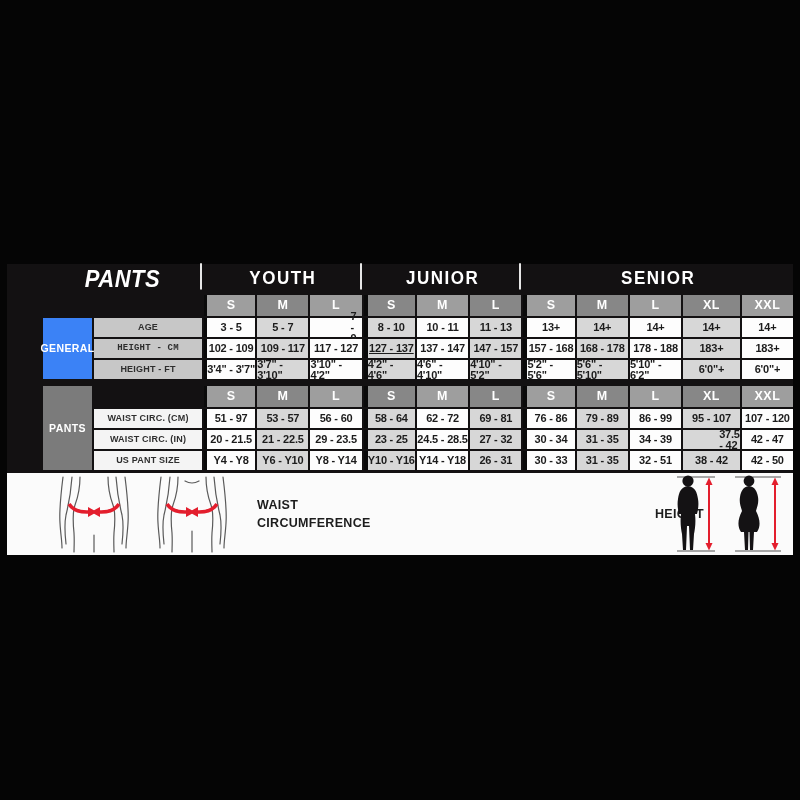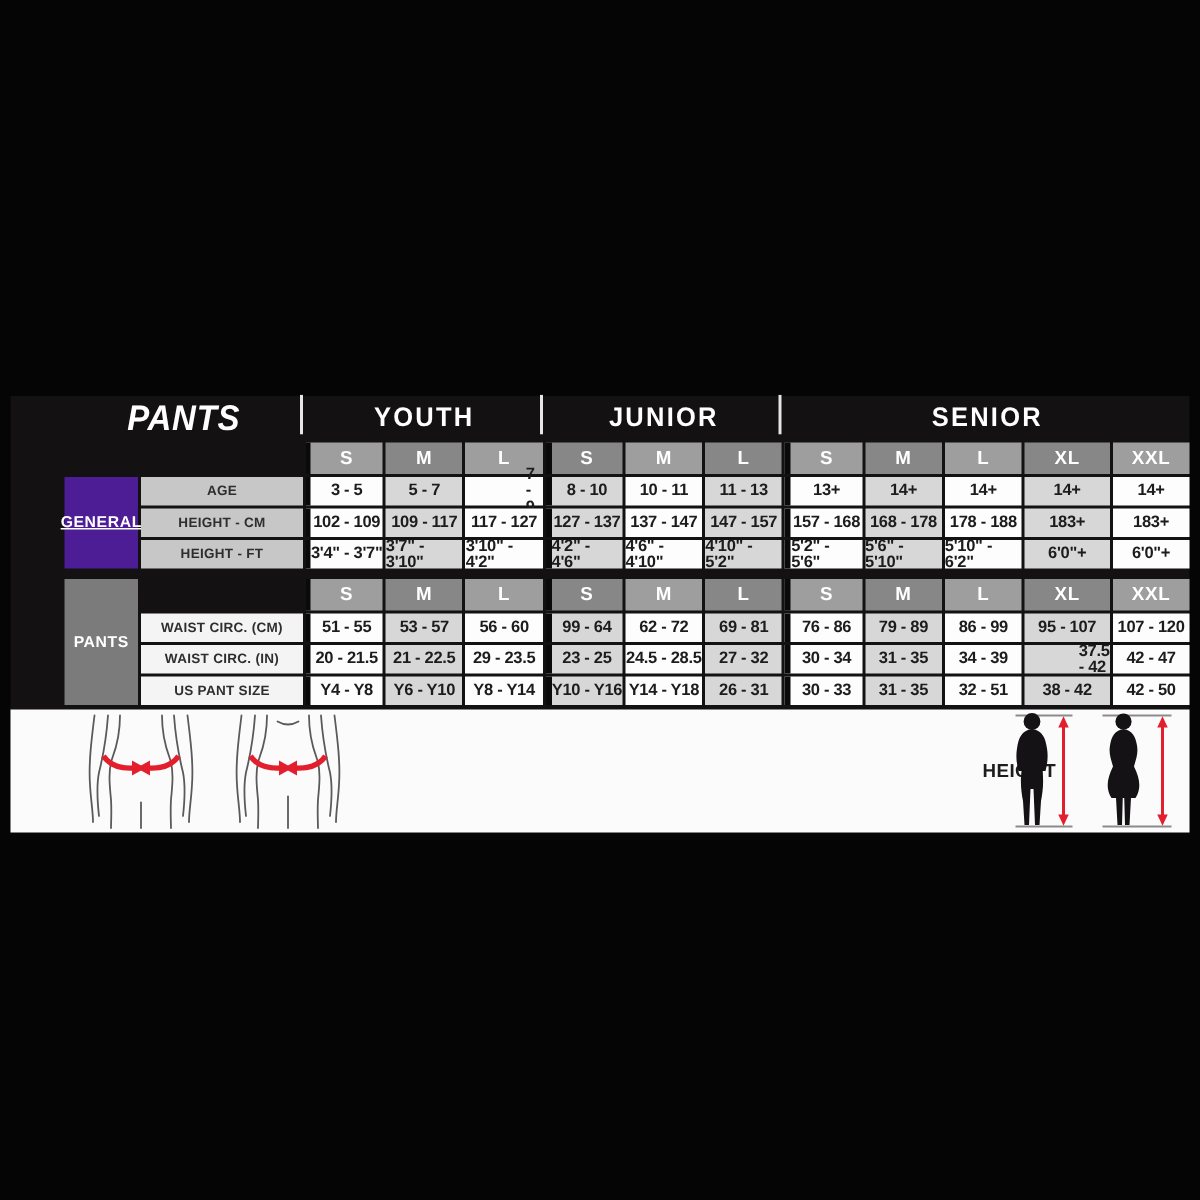--- a/index.html
+++ b/index.html
@@ -23,21 +23,21 @@
   .group-label::before{content:"";position:absolute;left:-4px;top:0;bottom:4px;width:2px;background:#e6e6e6;}
   .c-size{color:#fff;font-size:12.5px;letter-spacing:.5px;}
   .c-size.light{background:#9e9e9e;} .c-size.dark{background:#878787;}
   .c-data{color:#1c1c1c;font-size:11px;letter-spacing:-0.2px;}
   .c-data.odd{background:#fdfdfd;} .c-data.even{background:#d7d7d7;}
   .gs{border-left:4px solid #0a0a0a;}
   .firstcol{border-left:3px solid #0a0a0a;}
   .rl{font-size:9px;letter-spacing:.2px;color:#2e2e2e;}
   .rl-gray{background:#c7c7c7;} .rl-white{background:#f4f4f4;}
   .side{color:#fff;font-size:10.5px;letter-spacing:.4px;}
-  .side-general{background:#4c1d95;text-decoration:underline;} .side-pants{background:#7b7b7b;}
+  .side-general{background:#3b82f6;} .side-pants{background:#7b7b7b;}
   .legend-band{position:relative;height:82px;background:#fbfbfb;margin-top:3px;}
   .waist-svg{position:absolute;left:42px;top:2px;}
   .waist-label{position:absolute;left:250px;top:23px;color:#1d1d1d;font-weight:800;
     font-size:12.5px;letter-spacing:.3px;line-height:1.45;}
   .height-label{position:absolute;left:648px;top:34px;color:#1d1d1d;font-weight:800;
     font-size:12.5px;letter-spacing:.3px;}
   .height-svg{position:absolute;right:4px;top:1px;}
 </style>
 </head>
 <body>
@@ -79,25 +79,25 @@
         <div class="cell c-data even" style="grid-area: 3 / 4;">5 - 7</div>
         <div class="cell c-data odd" style="grid-area: 3 / 5; padding-left: 40px;">7 - 9</div>
         <div class="cell c-data even gs" style="grid-area: 3 / 6;">8 - 10</div>
         <div class="cell c-data odd" style="grid-area: 3 / 7;">10 - 11</div>
         <div class="cell c-data even" style="grid-area: 3 / 8;">11 - 13</div>
         <div class="cell c-data odd gs" style="grid-area: 3 / 9;">13+</div>
         <div class="cell c-data even" style="grid-area: 3 / 10;">14+</div>
         <div class="cell c-data odd" style="grid-area: 3 / 11;">14+</div>
         <div class="cell c-data even" style="grid-area: 3 / 12;">14+</div>
         <div class="cell c-data odd" style="grid-area: 3 / 13;">14+</div>
-        <div class="cell rl rl-gray" style="grid-area: 4 / 2;">HEIGHT - CM</div>
+        <div class="cell rl rl-gray" style="grid-area: 4 / 2; font-family: Liberation Mono, monospace;">HEIGHT - CM</div>
         <div class="cell c-data odd firstcol" style="grid-area: 4 / 3;">102 - 109</div>
         <div class="cell c-data even" style="grid-area: 4 / 4;">109 - 117</div>
         <div class="cell c-data odd" style="grid-area: 4 / 5;">117 - 127</div>
-        <div class="cell c-data even gs" style="grid-area: 4 / 6;">127 - 137</div>
+        <div class="cell c-data even gs" style="grid-area: 4 / 6; text-decoration: underline;">127 - 137</div>
         <div class="cell c-data odd" style="grid-area: 4 / 7;">137 - 147</div>
         <div class="cell c-data even" style="grid-area: 4 / 8;">147 - 157</div>
         <div class="cell c-data odd gs" style="grid-area: 4 / 9;">157 - 168</div>
         <div class="cell c-data even" style="grid-area: 4 / 10;">168 - 178</div>
         <div class="cell c-data odd" style="grid-area: 4 / 11;">178 - 188</div>
         <div class="cell c-data even" style="grid-area: 4 / 12;">183+</div>
         <div class="cell c-data odd" style="grid-area: 4 / 13;">183+</div>
         <div class="cell rl rl-gray" style="grid-area: 5 / 2;">HEIGHT - FT</div>
         <div class="cell c-data odd firstcol" style="grid-area: 5 / 3;">3'4" - 3'7"</div>
         <div class="cell c-data even" style="grid-area: 5 / 4;">3'7" - 3'10"</div>
@@ -105,24 +105,24 @@
         <div class="cell c-data even gs" style="grid-area: 5 / 6;">4'2" - 4'6"</div>
         <div class="cell c-data odd" style="grid-area: 5 / 7;">4'6" - 4'10"</div>
         <div class="cell c-data even" style="grid-area: 5 / 8;">4'10" - 5'2"</div>
         <div class="cell c-data odd gs" style="grid-area: 5 / 9;">5'2" - 5'6"</div>
         <div class="cell c-data even" style="grid-area: 5 / 10;">5'6" - 5'10"</div>
         <div class="cell c-data odd" style="grid-area: 5 / 11;">5'10" - 6'2"</div>
         <div class="cell c-data even" style="grid-area: 5 / 12;">6'0"+</div>
         <div class="cell c-data odd" style="grid-area: 5 / 13;">6'0"+</div>
         <div class="cell side side-pants" style="grid-area: 7 / 1 / span 4;">PANTS</div>
         <div class="cell rl rl-white" style="grid-area: 8 / 2;">WAIST CIRC. (CM)</div>
-        <div class="cell c-data odd firstcol" style="grid-area: 8 / 3;">51 - 55</div>
+        <div class="cell c-data odd firstcol" style="grid-area: 8 / 3;">51 - 97</div>
         <div class="cell c-data even" style="grid-area: 8 / 4;">53 - 57</div>
         <div class="cell c-data odd" style="grid-area: 8 / 5;">56 - 60</div>
-        <div class="cell c-data even gs" style="grid-area: 8 / 6;">99 - 64</div>
+        <div class="cell c-data even gs" style="grid-area: 8 / 6;">58 - 64</div>
         <div class="cell c-data odd" style="grid-area: 8 / 7;">62 - 72</div>
         <div class="cell c-data even" style="grid-area: 8 / 8;">69 - 81</div>
         <div class="cell c-data odd gs" style="grid-area: 8 / 9;">76 - 86</div>
         <div class="cell c-data even" style="grid-area: 8 / 10;">79 - 89</div>
         <div class="cell c-data odd" style="grid-area: 8 / 11;">86 - 99</div>
         <div class="cell c-data even" style="grid-area: 8 / 12;">95 - 107</div>
         <div class="cell c-data odd" style="grid-area: 8 / 13;">107 - 120</div>
         <div class="cell rl rl-white" style="grid-area: 9 / 2;">WAIST CIRC. (IN)</div>
         <div class="cell c-data odd firstcol" style="grid-area: 9 / 3;">20 - 21.5</div>
         <div class="cell c-data even" style="grid-area: 9 / 4;">21 - 22.5</div>
@@ -178,20 +178,24 @@
           <path d="M143,56 L143,77"></path>
         </g>
         <g>
           <path d="M118,29 C122,35 129,37.5 138,37" fill="none" stroke="#e31e2d" stroke-width="3.6"></path>
           <polygon points="137,32 137,42 146,37" fill="#e31e2d"></polygon>
           <path d="M168,29 C164,35 157,37.5 148,37" fill="none" stroke="#e31e2d" stroke-width="3.6"></path>
           <polygon points="149,32 149,42 140,37" fill="#e31e2d"></polygon>
         </g>
       </svg>
 
+      <div class="waist-label">
+        <div>WAIST</div>
+        <div>CIRCUMFERENCE</div>
+      </div>
 
       <div class="height-label">HEIGHT</div>
 
       <svg class="height-svg" width="120" height="80" viewBox="0 0 120 80">
         <line x1="8" y1="3" x2="46" y2="3" stroke="#8b8b8b" stroke-width="1.4"></line>
         <line x1="8" y1="77" x2="46" y2="77" stroke="#8b8b8b" stroke-width="1.4"></line>
         <g fill="#141214">
           <circle cx="19" cy="7" r="5.6"></circle>
           <path d="M19,12 C12,13 10,18 9,25 C8,31 9,36 10,40 L12,40 C11,48 12,55 13,60
                    L14,76 L17,76 L18,52 L20,52 L21,76 L24,76 L25,60 C26,55 27,48 26,40

